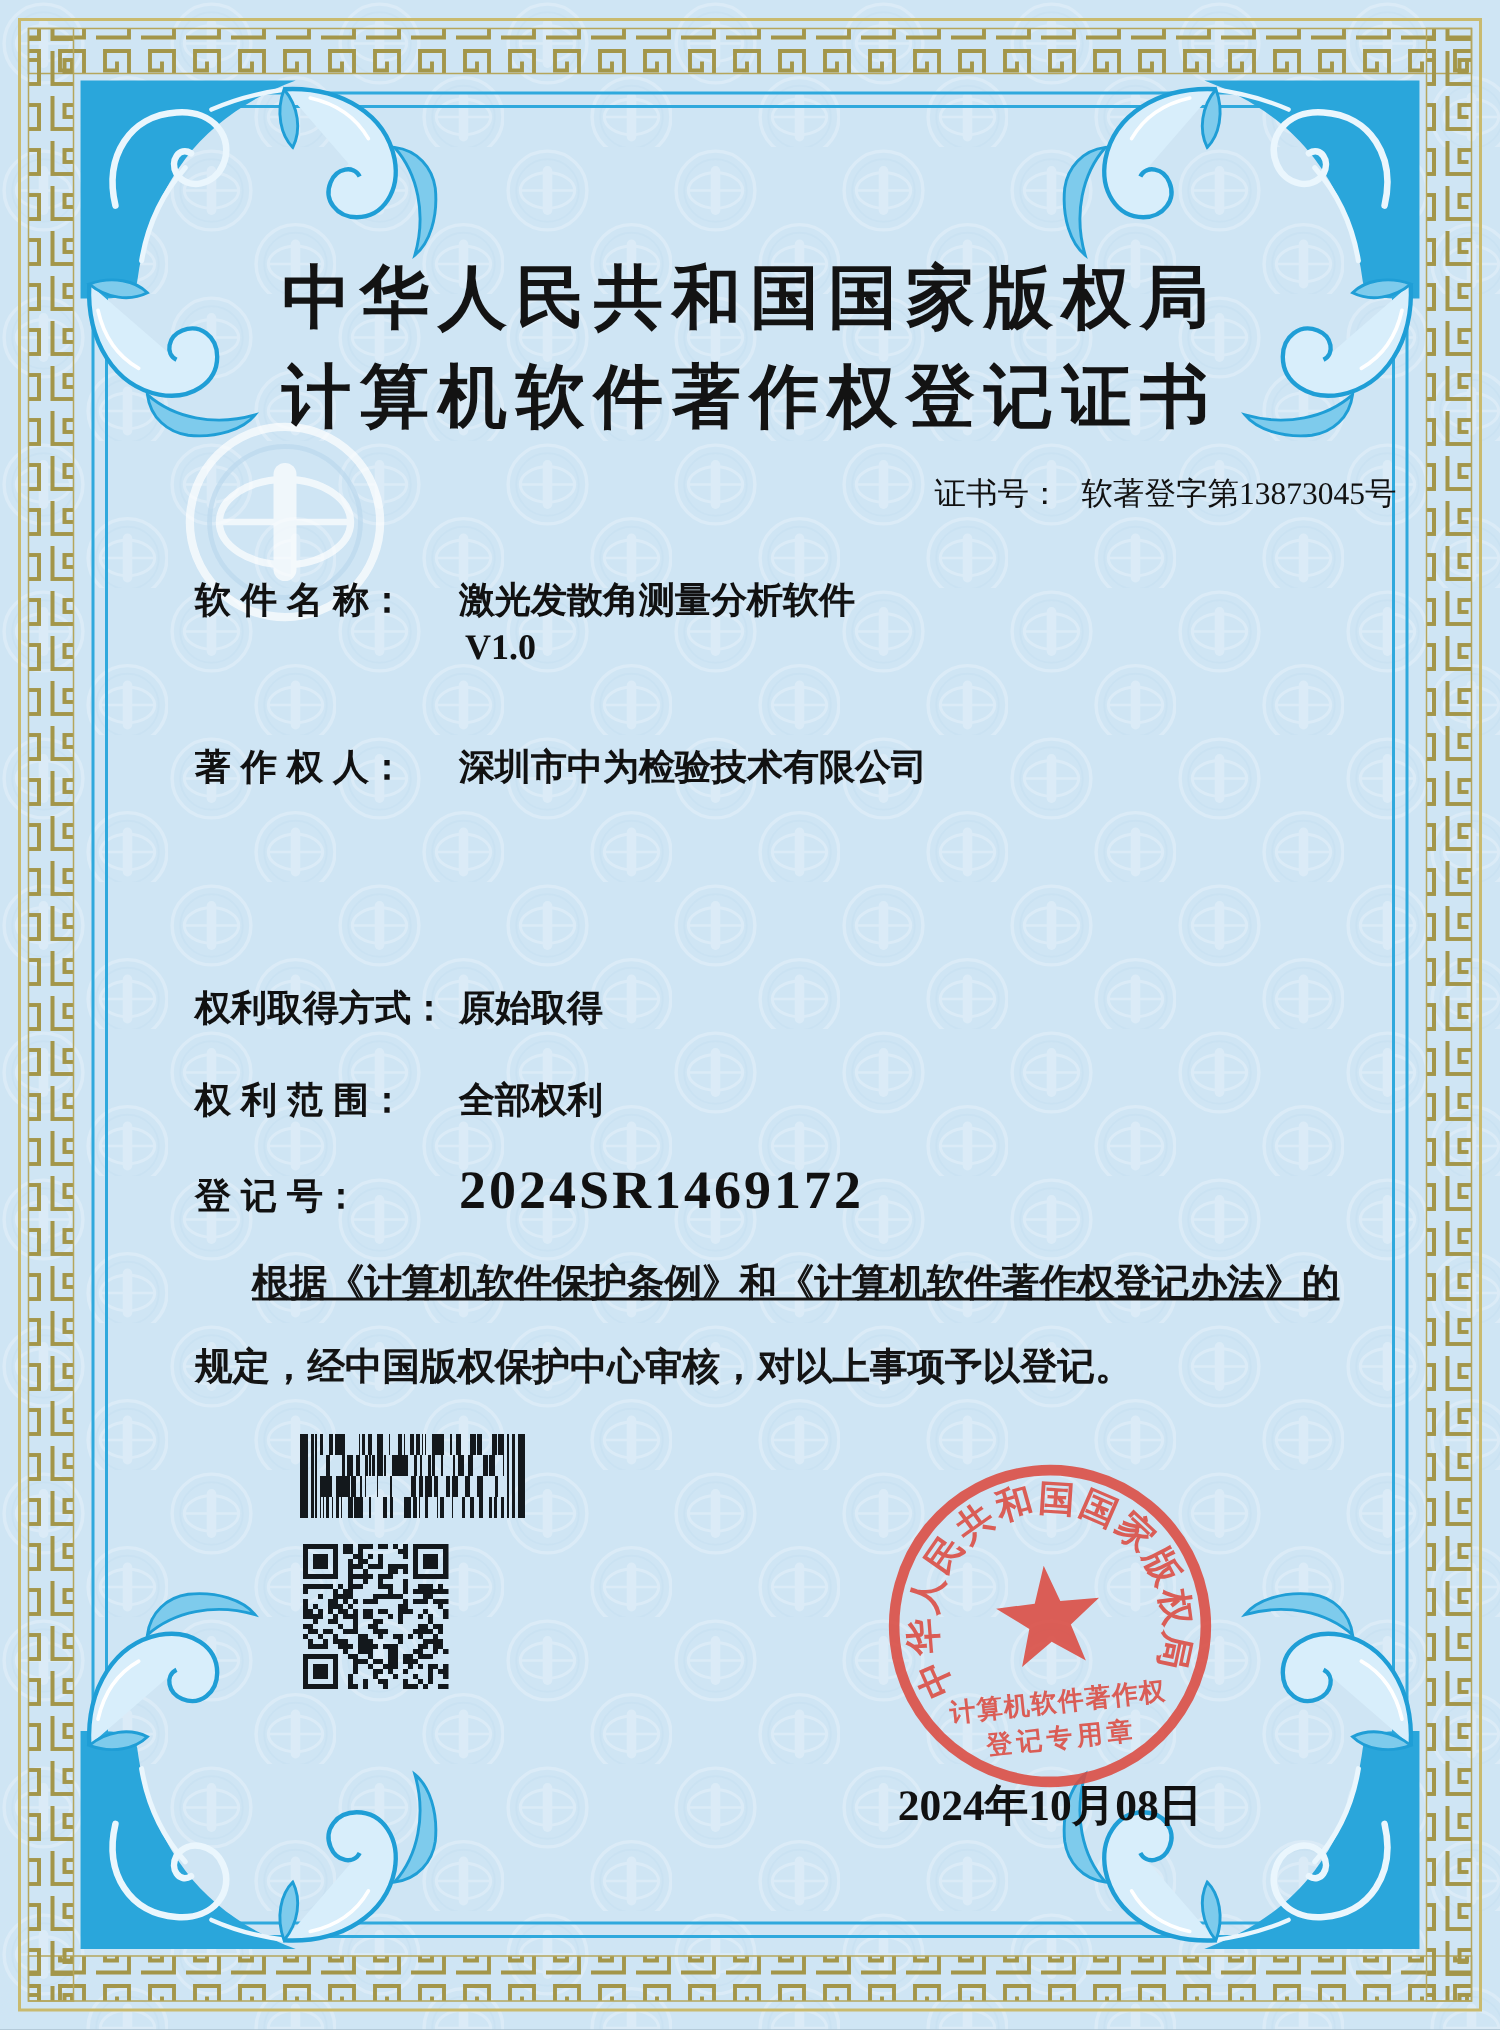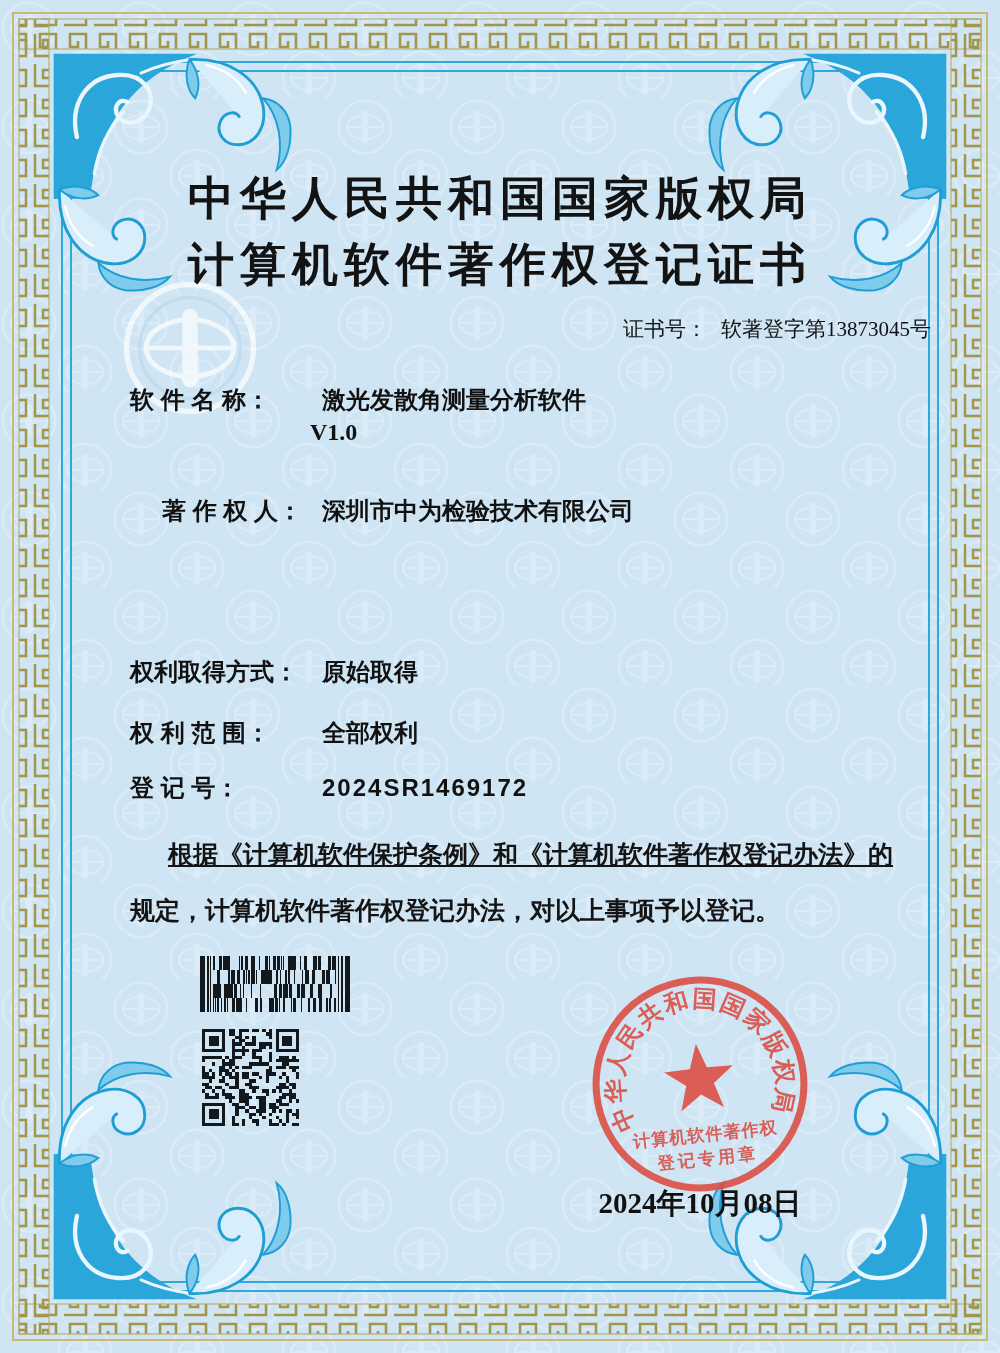--- a/index.html
+++ b/index.html
@@ -25,28 +25,28 @@
     font-family:"Liberation Serif","DejaVu Serif",serif;
     font-weight:700;font-size:46px;letter-spacing:6px;color:#131313;
     white-space:nowrap;
   }
   .title1{top:168px;}
   .title2{top:234px;}
   .certno{top:315px;left:623px;font-size:21px;font-weight:400;white-space:nowrap;}
   .certno .val{margin-left:14px;font-family:"Liberation Serif","DejaVu Serif",serif;}
   .row{left:130px;font-size:24px;font-weight:700;white-space:nowrap;}
   .row .lbl{display:inline-block;min-width:172px;}
-  .row .val{margin-left:20px;}
+  .row .val{margin-left:4px;}
   .row1{top:384px;} .row1b{top:419px;left:310px;font-size:24px;font-weight:700;
         font-family:"Liberation Serif","DejaVu Serif",serif;text-align:right;}
-  .row2{top:495px;text-align:right;}
+  .row2{top:495px;}
   .row3{top:656px;}
   .row4{top:717px;}
   .row5{top:772px;}
-  .regno{font-family:Liberation Sans, sans-serif;font-size:24px;letter-spacing:2px;}
+  .regno{font-family:Liberation Serif, serif;font-size:36px;letter-spacing:2px;}
   .stmt{font-size:25px;font-weight:600;color:#141414;white-space:nowrap;}
   .stmt1{top:838px;left:168px;text-decoration:underline;}
   .stmt2{top:894px;left:130px;}
   .barcode{left:200px;top:956px;width:150px;height:56px;}
   .qrcode{left:202px;top:1029px;width:97px;height:97px;}
   .seal{left:584px;top:968px;width:232px;height:232px;}
   .seal text{font-family:"Liberation Sans","DejaVu Sans",sans-serif;}
   .date{top:1184px;left:598px;width:204px;text-align:center;
         font-size:29px;font-weight:700;white-space:nowrap;
         font-family:Liberation Serif, serif;}
@@ -144,21 +144,21 @@
 
   <div class="abs row row4">
     <span class="lbl">权 利 范 围：</span><span class="val">全部权利</span>
   </div>
 
   <div class="abs row row5">
     <span class="lbl">登  记  号：</span><span class="val regno">2024SR1469172</span>
   </div>
 
   <div class="abs stmt stmt1">根据《计算机软件保护条例》和《计算机软件著作权登记办法》的</div>
-  <div class="abs stmt stmt2">规定，计算机软件著作权登记办法，对以上事项予以登记。</div>
+  <div class="abs stmt stmt2">规定，经中国版权保护中心审核，对以上事项予以登记。</div>
 
   <svg class="abs barcode" id="barcode-svg" viewBox="0 0 150 56" shape-rendering="crispEdges">
       <rect x="0" y="0" width="5" height="56" fill="#13181c"></rect>
       <rect x="7" y="0" width="2" height="56" fill="#13181c"></rect>
       <rect x="10" y="0" width="1" height="56" fill="#13181c"></rect>
       <rect x="145" y="0" width="5" height="56" fill="#13181c"></rect>
       <rect x="141" y="0" width="2" height="56" fill="#13181c"></rect>
       <rect x="138" y="0" width="1" height="56" fill="#13181c"></rect>
       <rect x="13" y="0" width="2" height="14" fill="#13181c"></rect>
       <rect x="19" y="0" width="3" height="14" fill="#13181c"></rect>

